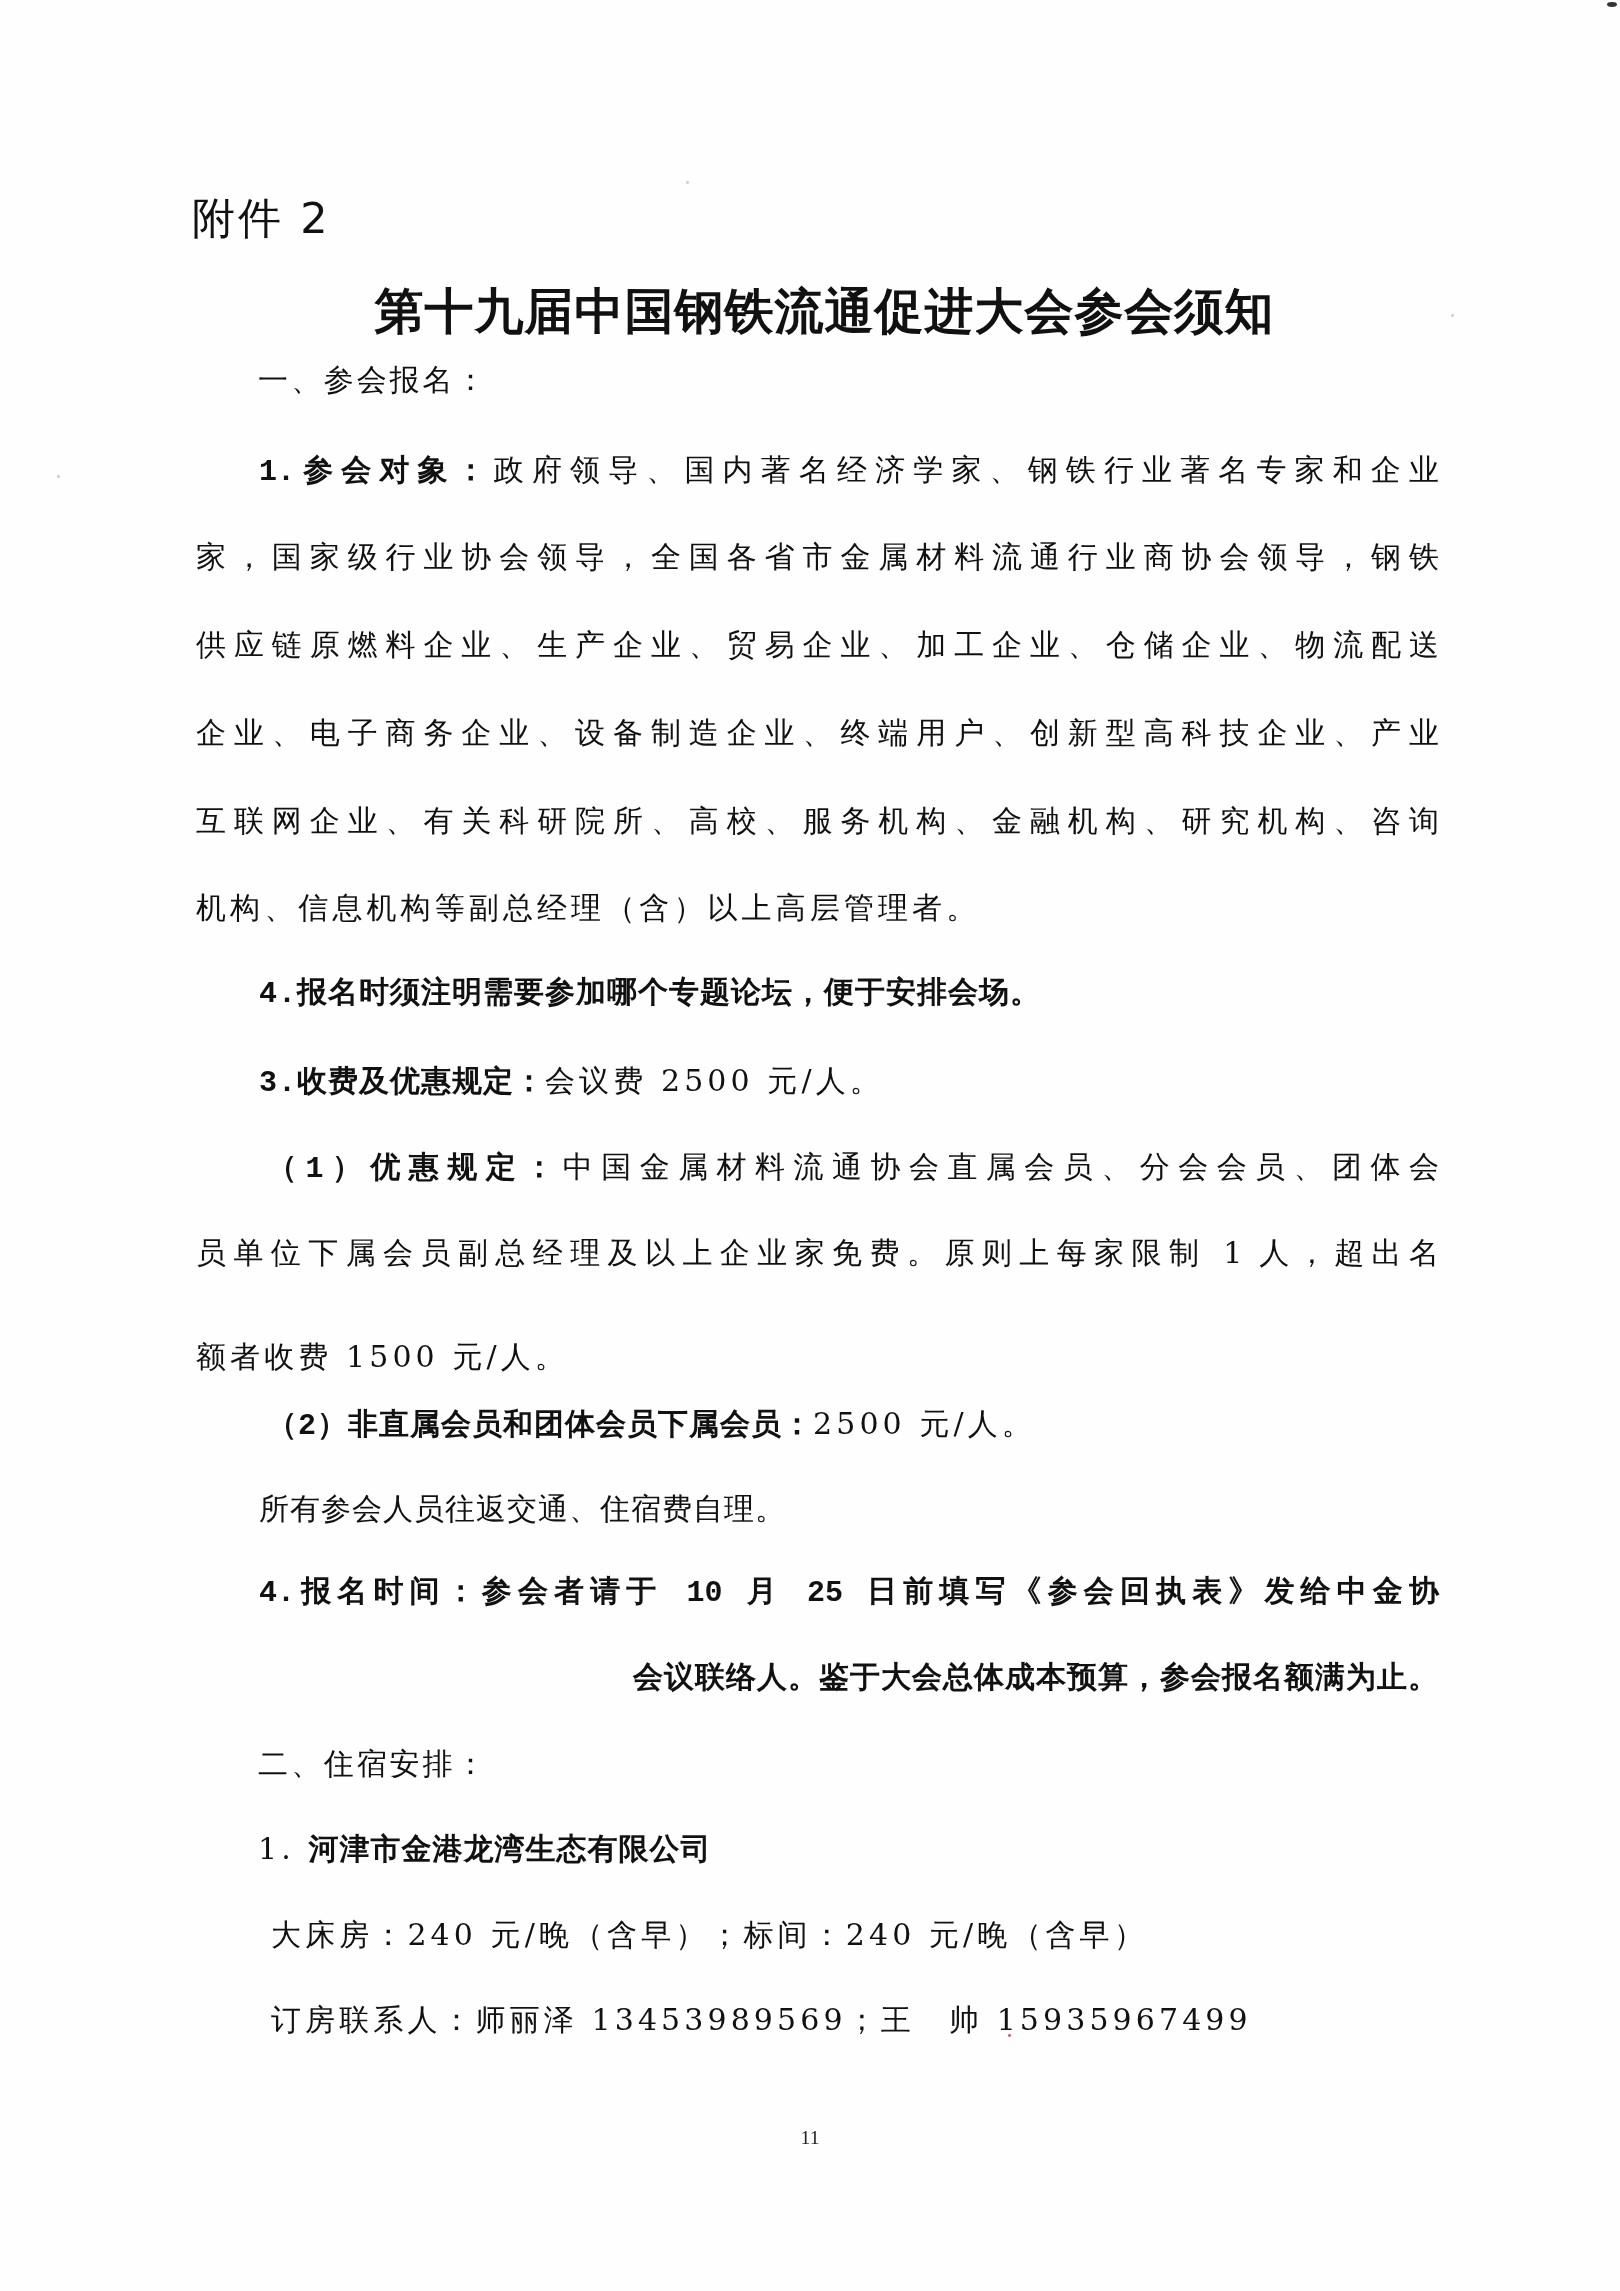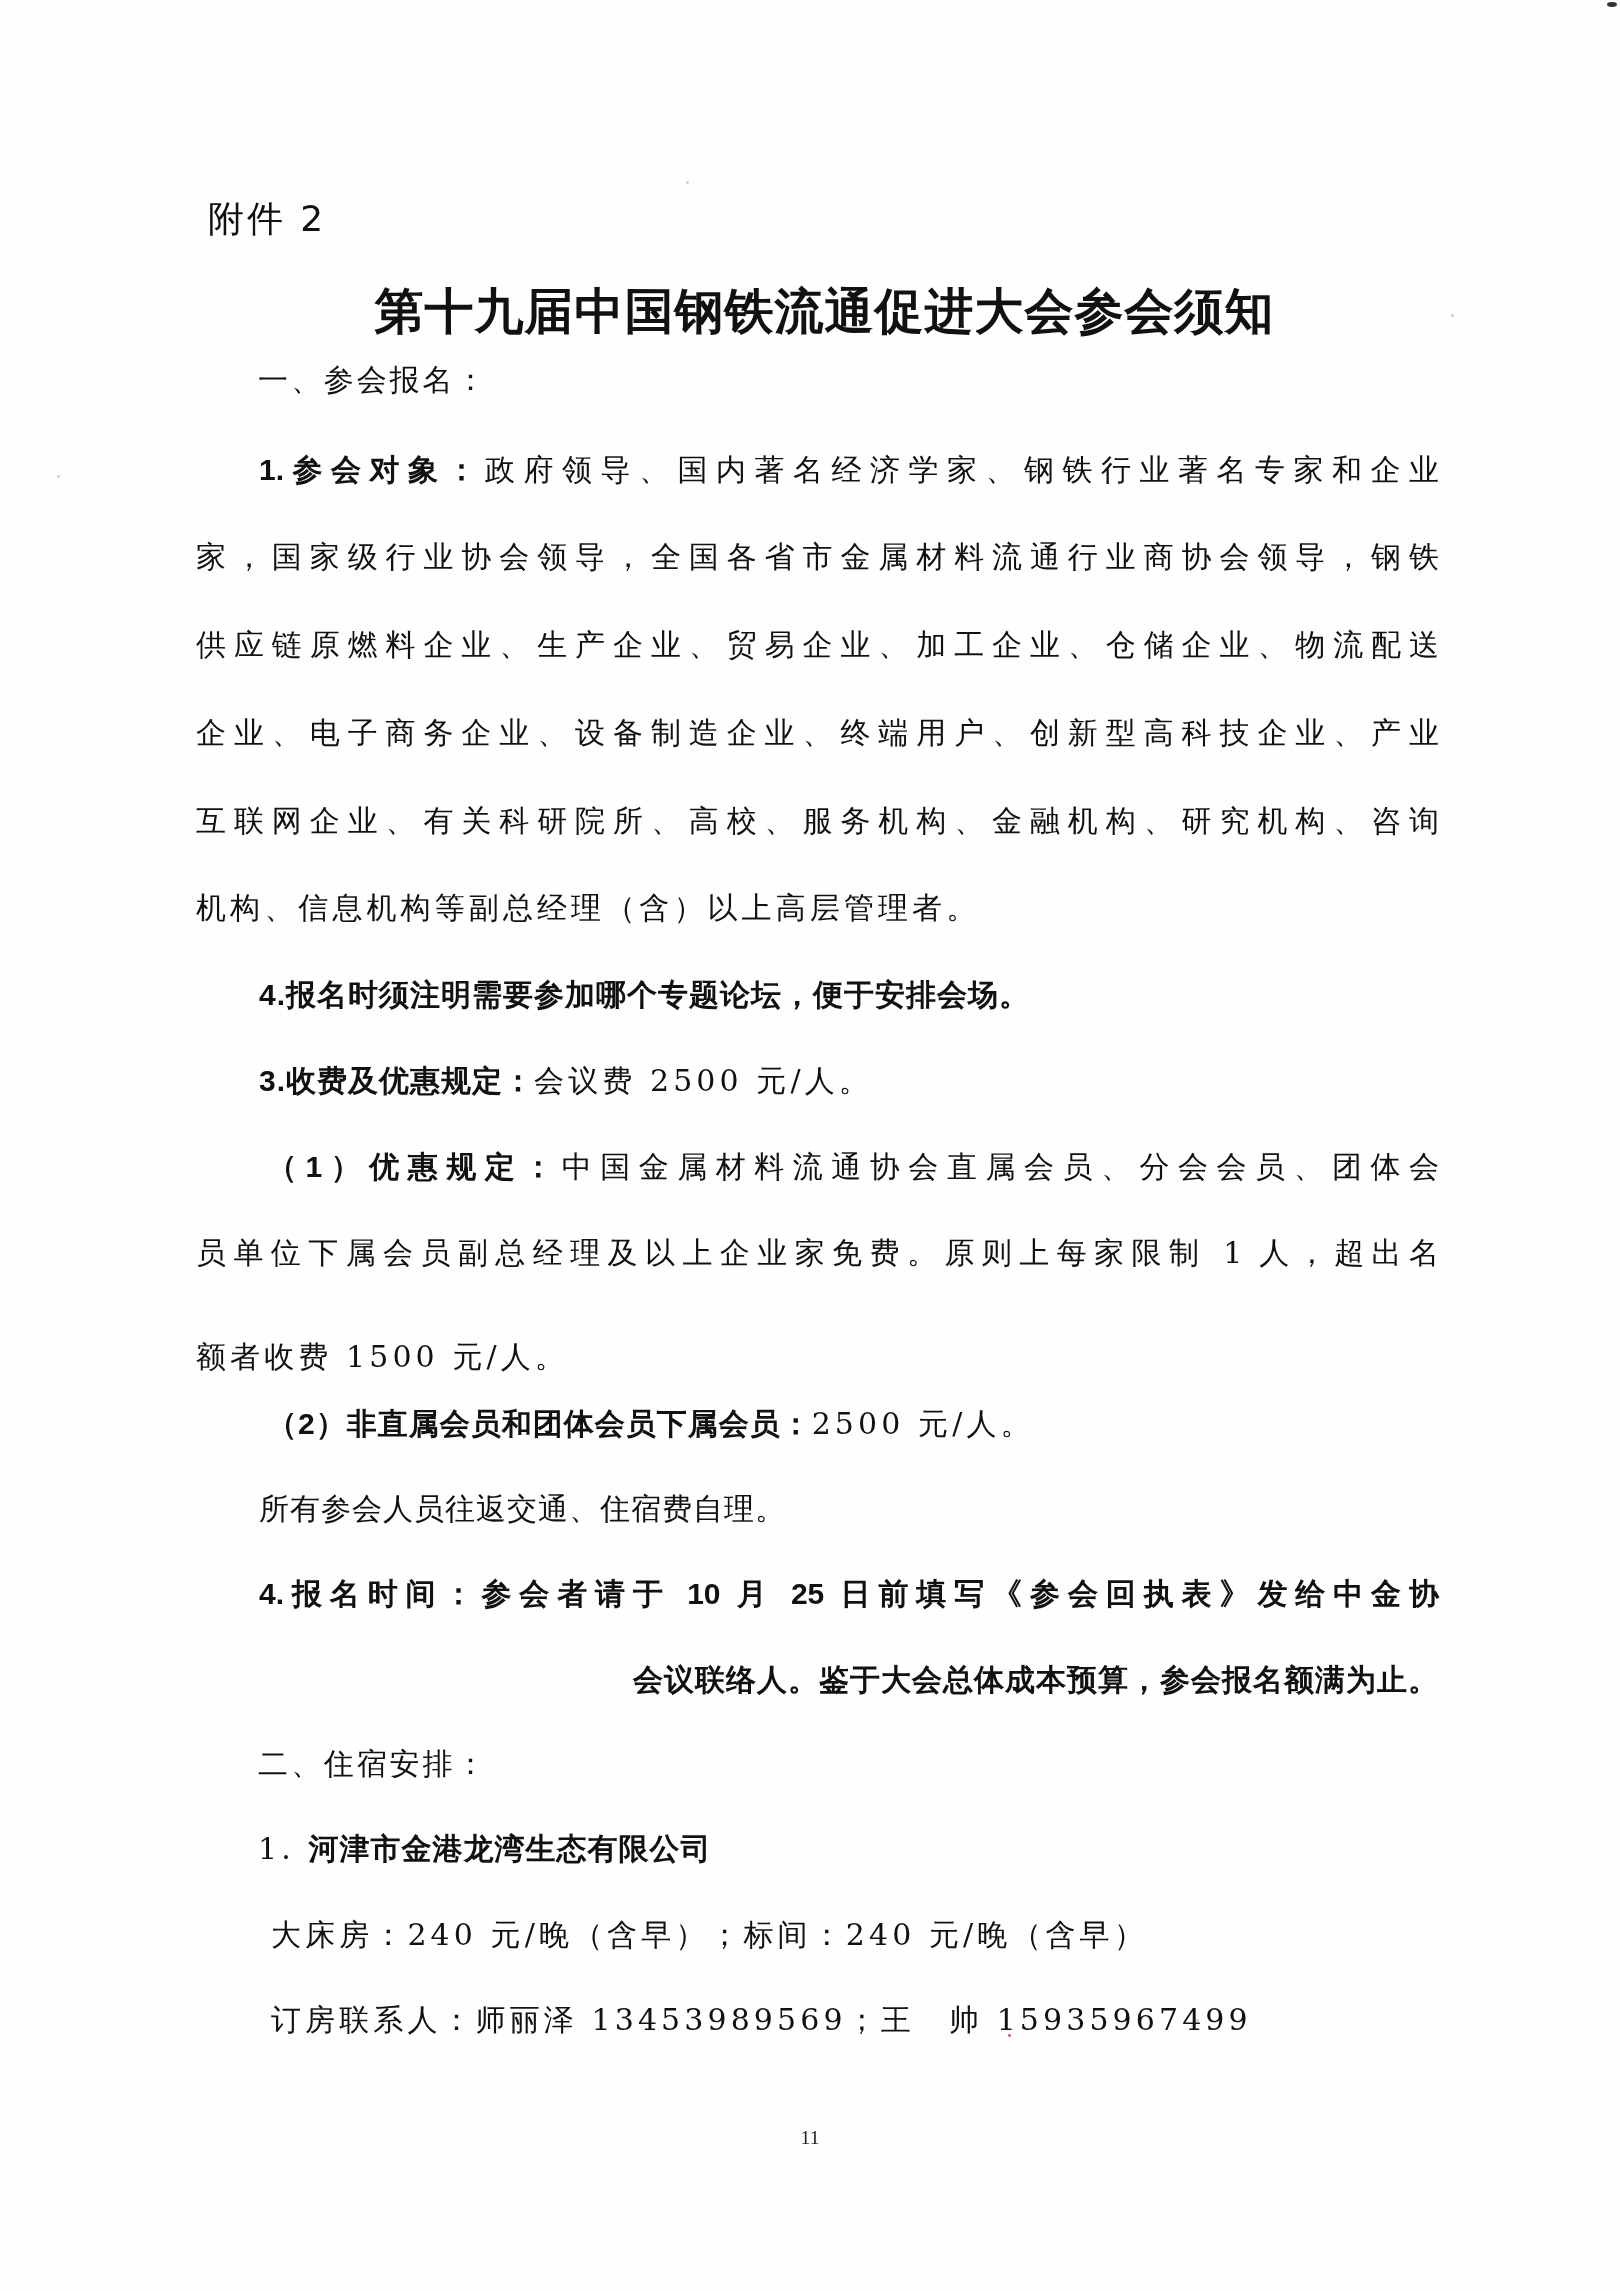--- a/index.html
+++ b/index.html
@@ -30,29 +30,29 @@
       line-height: 39px;
       white-space: nowrap;
       letter-spacing: 4.1px;
     }
     .justify {
       text-align: justify;
       text-align-last: justify;
       letter-spacing: 0;
     }
     .bold {
-      font-family: Liberation Sans, sans-serif;
+      font-family: Liberation Mono, monospace;
       font-weight: bold;
     }
     .sans {
       font-family: "DejaVu Sans", "Liberation Sans", sans-serif;
     }
     .attachment {
-      font-size: 36px;
-      left: 208px;
+      font-size: 43px;
+      left: 192px;
       top: 199px;
       font-family: "DejaVu Sans", "Liberation Sans", sans-serif;
       letter-spacing: 2.9px;
     }
     .title {
       left: 0;
       width: 1620px;
       text-align: center;
       top: 282px;
       font-size: 49px;

